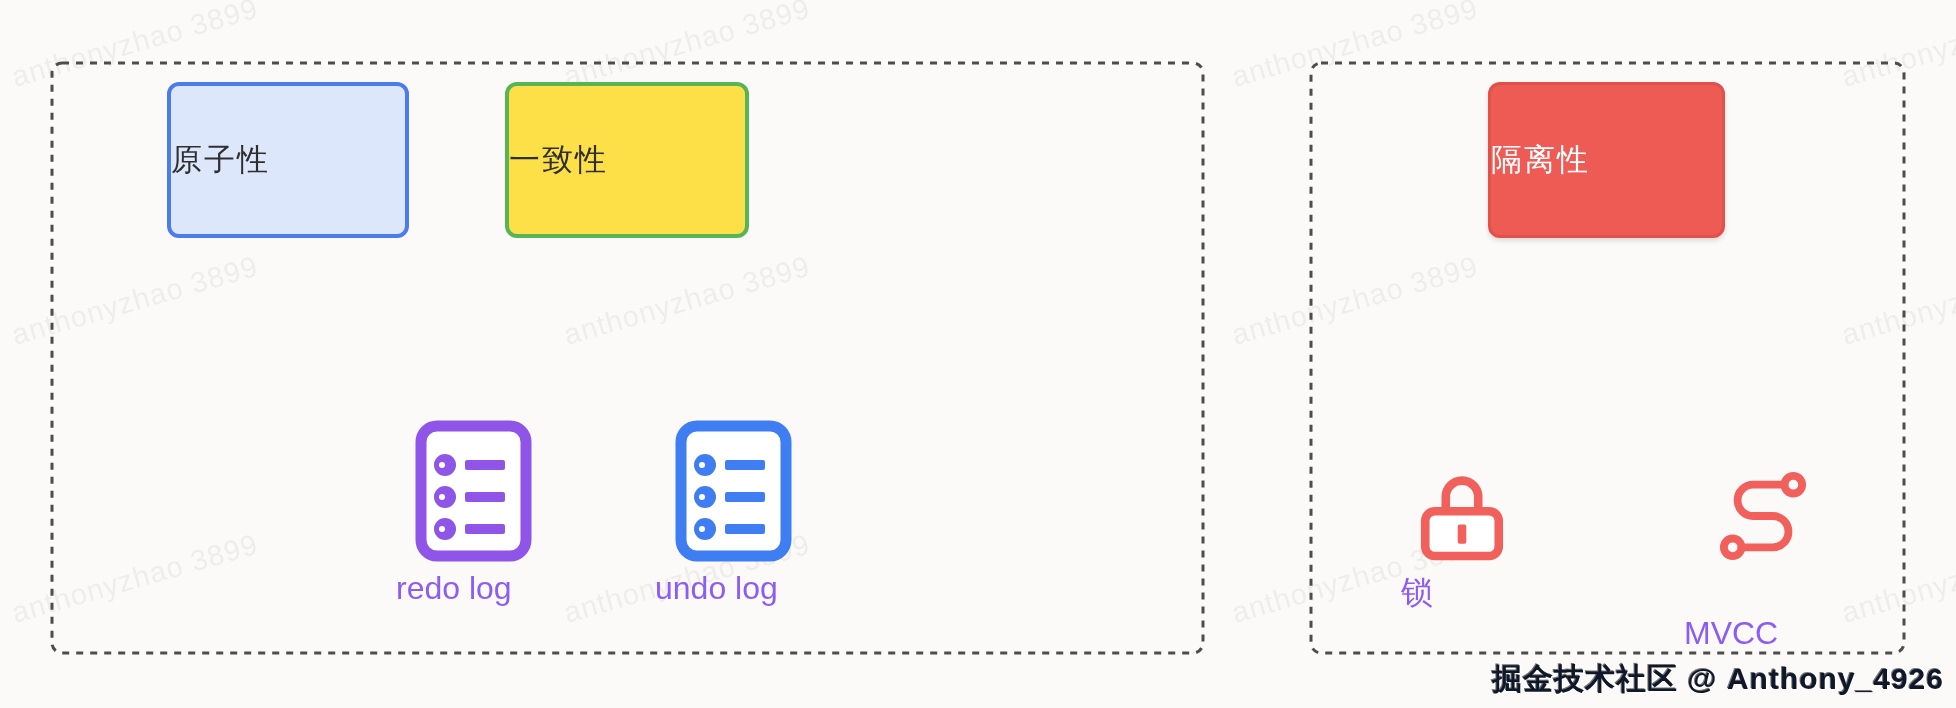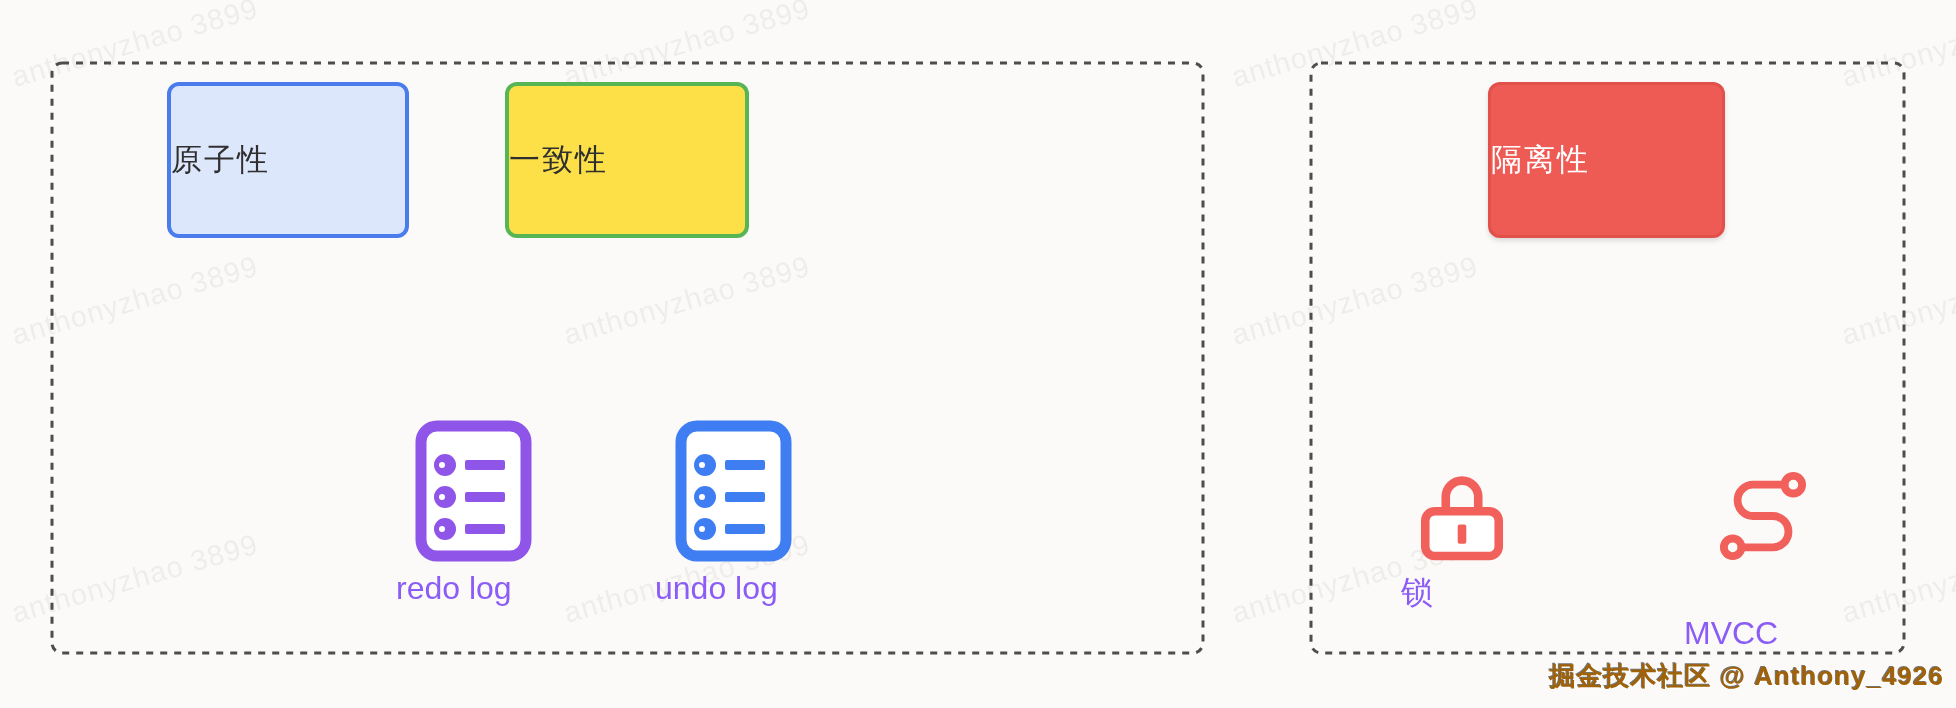--- a/index.html
+++ b/index.html
@@ -26,22 +26,22 @@
                     box-shadow:0 3px 5px rgba(0,0,0,0.12);}
 
   
   .icon{position:absolute;}
   .icon-label{position:absolute;text-align:left;font-size:32px;color:#8b5cf6;}
   .c-redo{color:#8f55e8;}
   .c-undo{color:#3f7ef2;}
   .c-red {color:#f1605b;}
 
   
-  .credit{position:absolute;right:12px;top:659px;font-size:26px;font-weight:bold;
-          color:#a16207;letter-spacing:1px;
+  .credit{position:absolute;right:12px;top:659px;font-size:30px;font-weight:bold;
+          color:#0f172a;letter-spacing:1px;
           text-shadow:-1px -1px 0 rgba(90,90,90,0.85), 1px 1px 1px #ffffff;}
 </style>
 </head>
 <body>
 
 <div class="canvas">
 
   <div>
       <span class="wm" style="left: 8px; top: 62px;">anthonyzhao 3899</span>
       <span class="wm" style="left: 560px; top: 62px;">anthonyzhao 3899</span>

